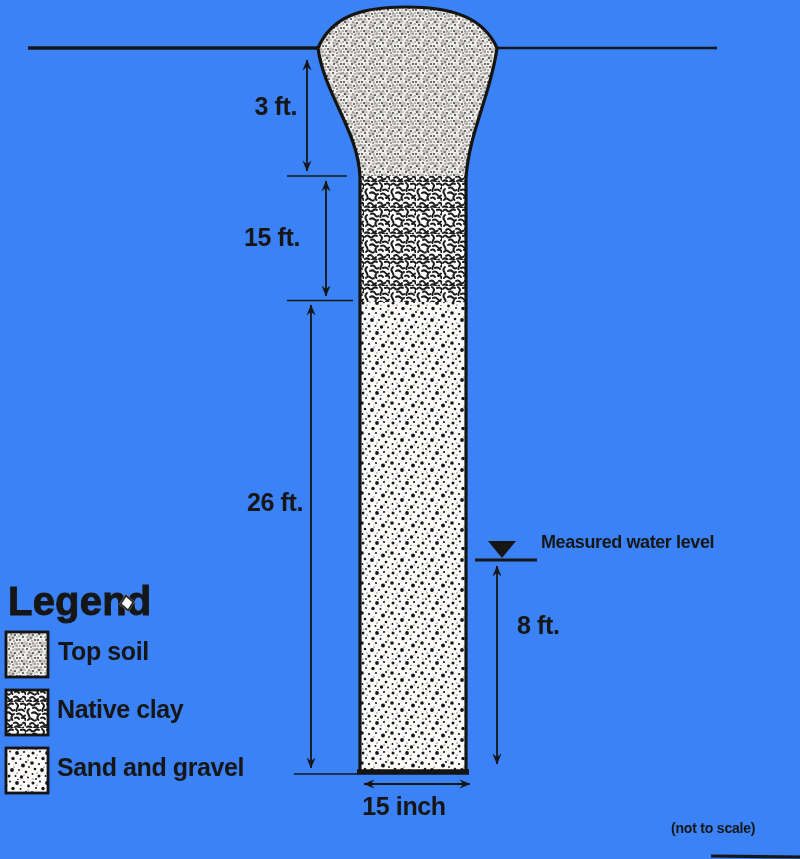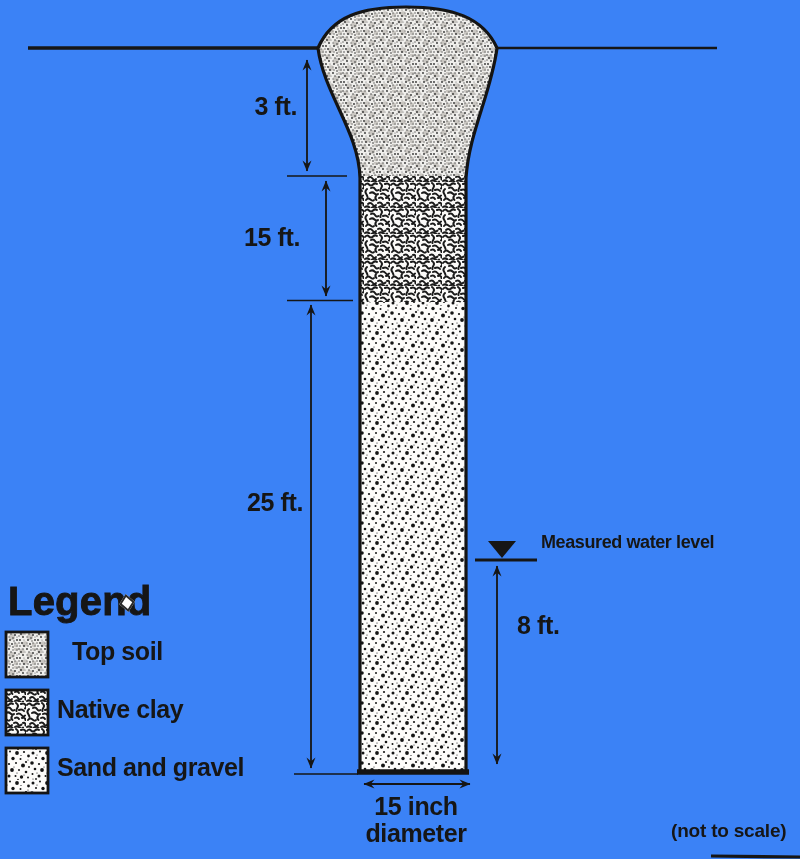--- a/index.html
+++ b/index.html
@@ -36,28 +36,28 @@
   .lbl-33ft { top: 488px; left: 227px; width: 76px; }
   .lbl-8ft  { top: 611px; left: 517px; font-size: 25px; }
   .lbl-water { top: 532px; left: 541px; font-size: 18px; }
   .lbl-legend-title {
     top: 579px; left: 8px;
     font-size: 40px;
     letter-spacing: 0.2px;
     -webkit-text-stroke: 0.9px #161616;
   }
   .legend-item-label { font-size: 25px; left: 57px; }
-  .lbl-topsoil { top: 637px; left: 72px; }
+  .lbl-topsoil { top: 637px; left: 58px; }
   .lbl-clay    { top: 695px; }
   .lbl-sand    { top: 753px; }
   .lbl-diameter {
-    top: 793px; left: 346px; width: 140px;
+    top: 793px; left: 334px; width: 140px;
     font-size: 25px; text-align: center; line-height: 27px;
   }
-  .lbl-note { top: 820px; left: 671px; font-size: 19px; letter-spacing: -0.2px; }
+  .lbl-note { top: 820px; left: 671px; font-size: 14px; letter-spacing: -0.2px; }
   .stray-diamond {
     position: absolute;
     top: 597px; left: 121px;
     width: 8px; height: 8px;
     border: 2px solid #2a2a2a;
     transform: rotate(40deg) skewX(8deg);
     background: #fefefe;
   }
 </style>
 </head>
@@ -218,30 +218,29 @@
 
     <rect x="6" y="632" width="42" height="45" fill="url(#p-topsoil)" stroke="#141414" stroke-width="2.8"></rect>
     <rect x="6" y="690" width="42" height="45" fill="url(#p-clay)" stroke="#141414" stroke-width="2.8"></rect>
     <rect x="6" y="748" width="42" height="45" fill="url(#p-sand)" stroke="#141414" stroke-width="2.8"></rect>
 
     <line x1="711" y1="856" x2="800" y2="857" stroke="#161616" stroke-width="3.2"></line>
   </svg>
 
   <div class="lbl dim lbl-3ft">3 ft.</div>
   <div class="lbl dim lbl-12ft">15 ft.</div>
-  <div class="lbl dim lbl-33ft">25 ft.</div>
+  <div class="lbl dim lbl-33ft">26 ft.</div>
   <div class="lbl lbl-water">Measured water level</div>
   <div class="lbl lbl-8ft">8 ft.</div>
 
   <div class="lbl lbl-legend-title">Legend</div>
   <span class="stray-diamond"></span>
 
   <div class="lbl legend-item-label lbl-topsoil">Top soil</div>
   <div class="lbl legend-item-label lbl-sand" style="top:753px;">Sand and gravel</div>
   <div class="lbl legend-item-label lbl-clay" style="top:695px;">Native clay</div>
 
   <div class="lbl lbl-diameter">
     <span style="display:block;">15 inch</span>
-    <span style="display:block;">diameter</span>
   </div>
 
   <div class="lbl lbl-note">(not to scale)</div>
 </div>
 
 </body></html>

